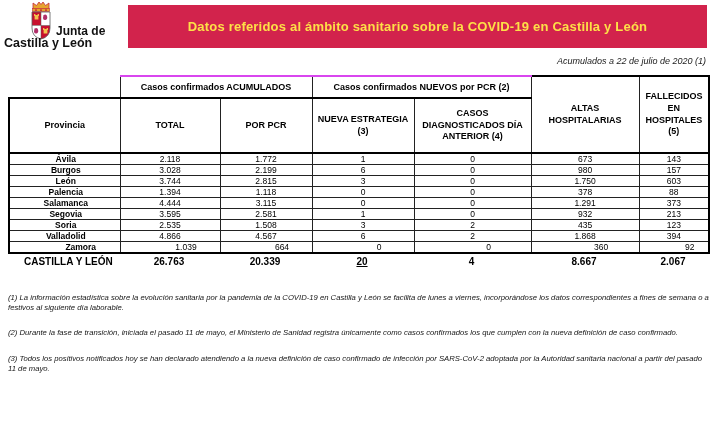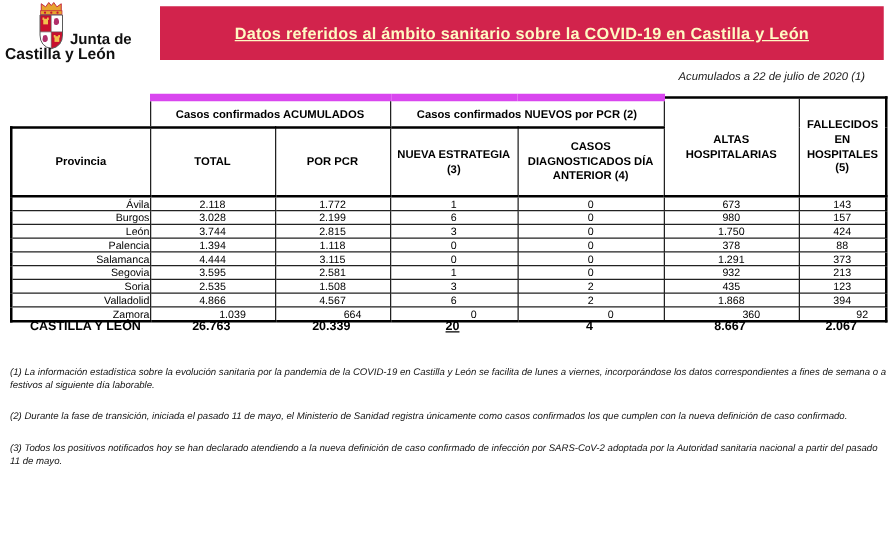--- a/index.html
+++ b/index.html
@@ -7,35 +7,35 @@
         font-family:"Liberation Sans",sans-serif;color:#000;border-radius:14px;}
 
   
   #logo{position:absolute;left:3px;top:1px;width:120px;height:50px;}
   #crest{position:absolute;left:26px;top:0px;}
   #logo-line1{position:absolute;left:53px;top:23px;font-size:12px;font-weight:bold;color:#111;}
   #logo-line2{position:absolute;left:1px;top:35px;font-size:12.5px;font-weight:bold;color:#111;}
 
   #banner{position:absolute;left:128px;top:5px;width:579px;height:43px;background:#D2234C;
           display:flex;align-items:center;justify-content:center;}
-  #banner span{color:#fef9c3;font-weight:bold;font-size:13px;letter-spacing:.2px;text-decoration:underline;}
-
-  #date-note{position:absolute;right:22px;top:56px;font-size:9px;font-style:italic;color:#1a1a1a;}
+  #banner span{color:#fde047;font-weight:bold;font-size:13px;letter-spacing:.2px;}
+
+  #date-note{position:absolute;right:8px;top:56px;font-size:9px;font-style:italic;color:#1a1a1a;}
 
   
   #tbl{position:absolute;left:8px;top:75px;border-collapse:collapse;table-layout:fixed;width:700px;}
   #tbl th,#tbl td{border:1px solid #222;padding:0;font-size:8.5px;overflow:hidden;}
   #tbl .group-row th{height:20px;font-weight:bold;font-size:9px;text-align:center;vertical-align:middle;border-top:2px solid #000;}
   #tbl .sub-row th{height:53px;font-weight:bold;font-size:9px;text-align:center;vertical-align:middle;line-height:1.3;border-bottom:2px solid #000;padding:0 4px;}
   #tbl td.corner{border:none;background:#fff;}
   #tbl th.provincia{border-left:2px solid #000;border-top:2px solid #000;}
-  #tbl th.span2{border-bottom:2px solid #000;border-top:6px solid #d946ef;}
+  #tbl th.span2{border-bottom:2px solid #000;border-top:2px solid #d946ef;}
   #tbl th.last{border-right:2px solid #000;}
   #tbl tr.data td{height:10px;text-align:center;vertical-align:middle;line-height:1;}
-  #tbl tr.data td.pname{text-align:right;font-weight:normal;padding-left:2px;border-left:2px solid #000;}
+  #tbl tr.data td.pname{text-align:center;font-weight:bold;padding-left:2px;border-left:2px solid #000;}
   #tbl tr.data td.lastcol{border-right:2px solid #000;}
   #tbl tr.data.lastrow td{border-bottom:2px solid #000;padding-left:32px;}
 
   
   #total-row{position:absolute;left:8px;top:252px;width:700px;height:18px;display:flex;align-items:center;
              font-weight:bold;font-size:10px;}
   #total-row .c{box-sizing:border-box;text-align:center;}
   #total-row .c0{width:111px;text-align:left;padding-left:16px;}
   #total-row .c1{width:100px;} #total-row .c2{width:92px;} #total-row .c3{width:102px;text-decoration:underline;}
   #total-row .c4{width:117px;} #total-row .c5{width:108px;} #total-row .c6{width:70px;}
@@ -133,21 +133,21 @@
       <td>980</td>
       <td class="lastcol">157</td>
     </tr>
     <tr class="data">
       <td class="pname">León</td>
       <td>3.744</td>
       <td>2.815</td>
       <td>3</td>
       <td>0</td>
       <td>1.750</td>
-      <td class="lastcol">424</td>
+      <td class="lastcol">603</td>
     </tr>
     <tr class="data">
       <td class="pname">Palencia</td>
       <td>1.394</td>
       <td>1.118</td>
       <td>0</td>
       <td>0</td>
       <td>378</td>
       <td class="lastcol">88</td>
     </tr>

